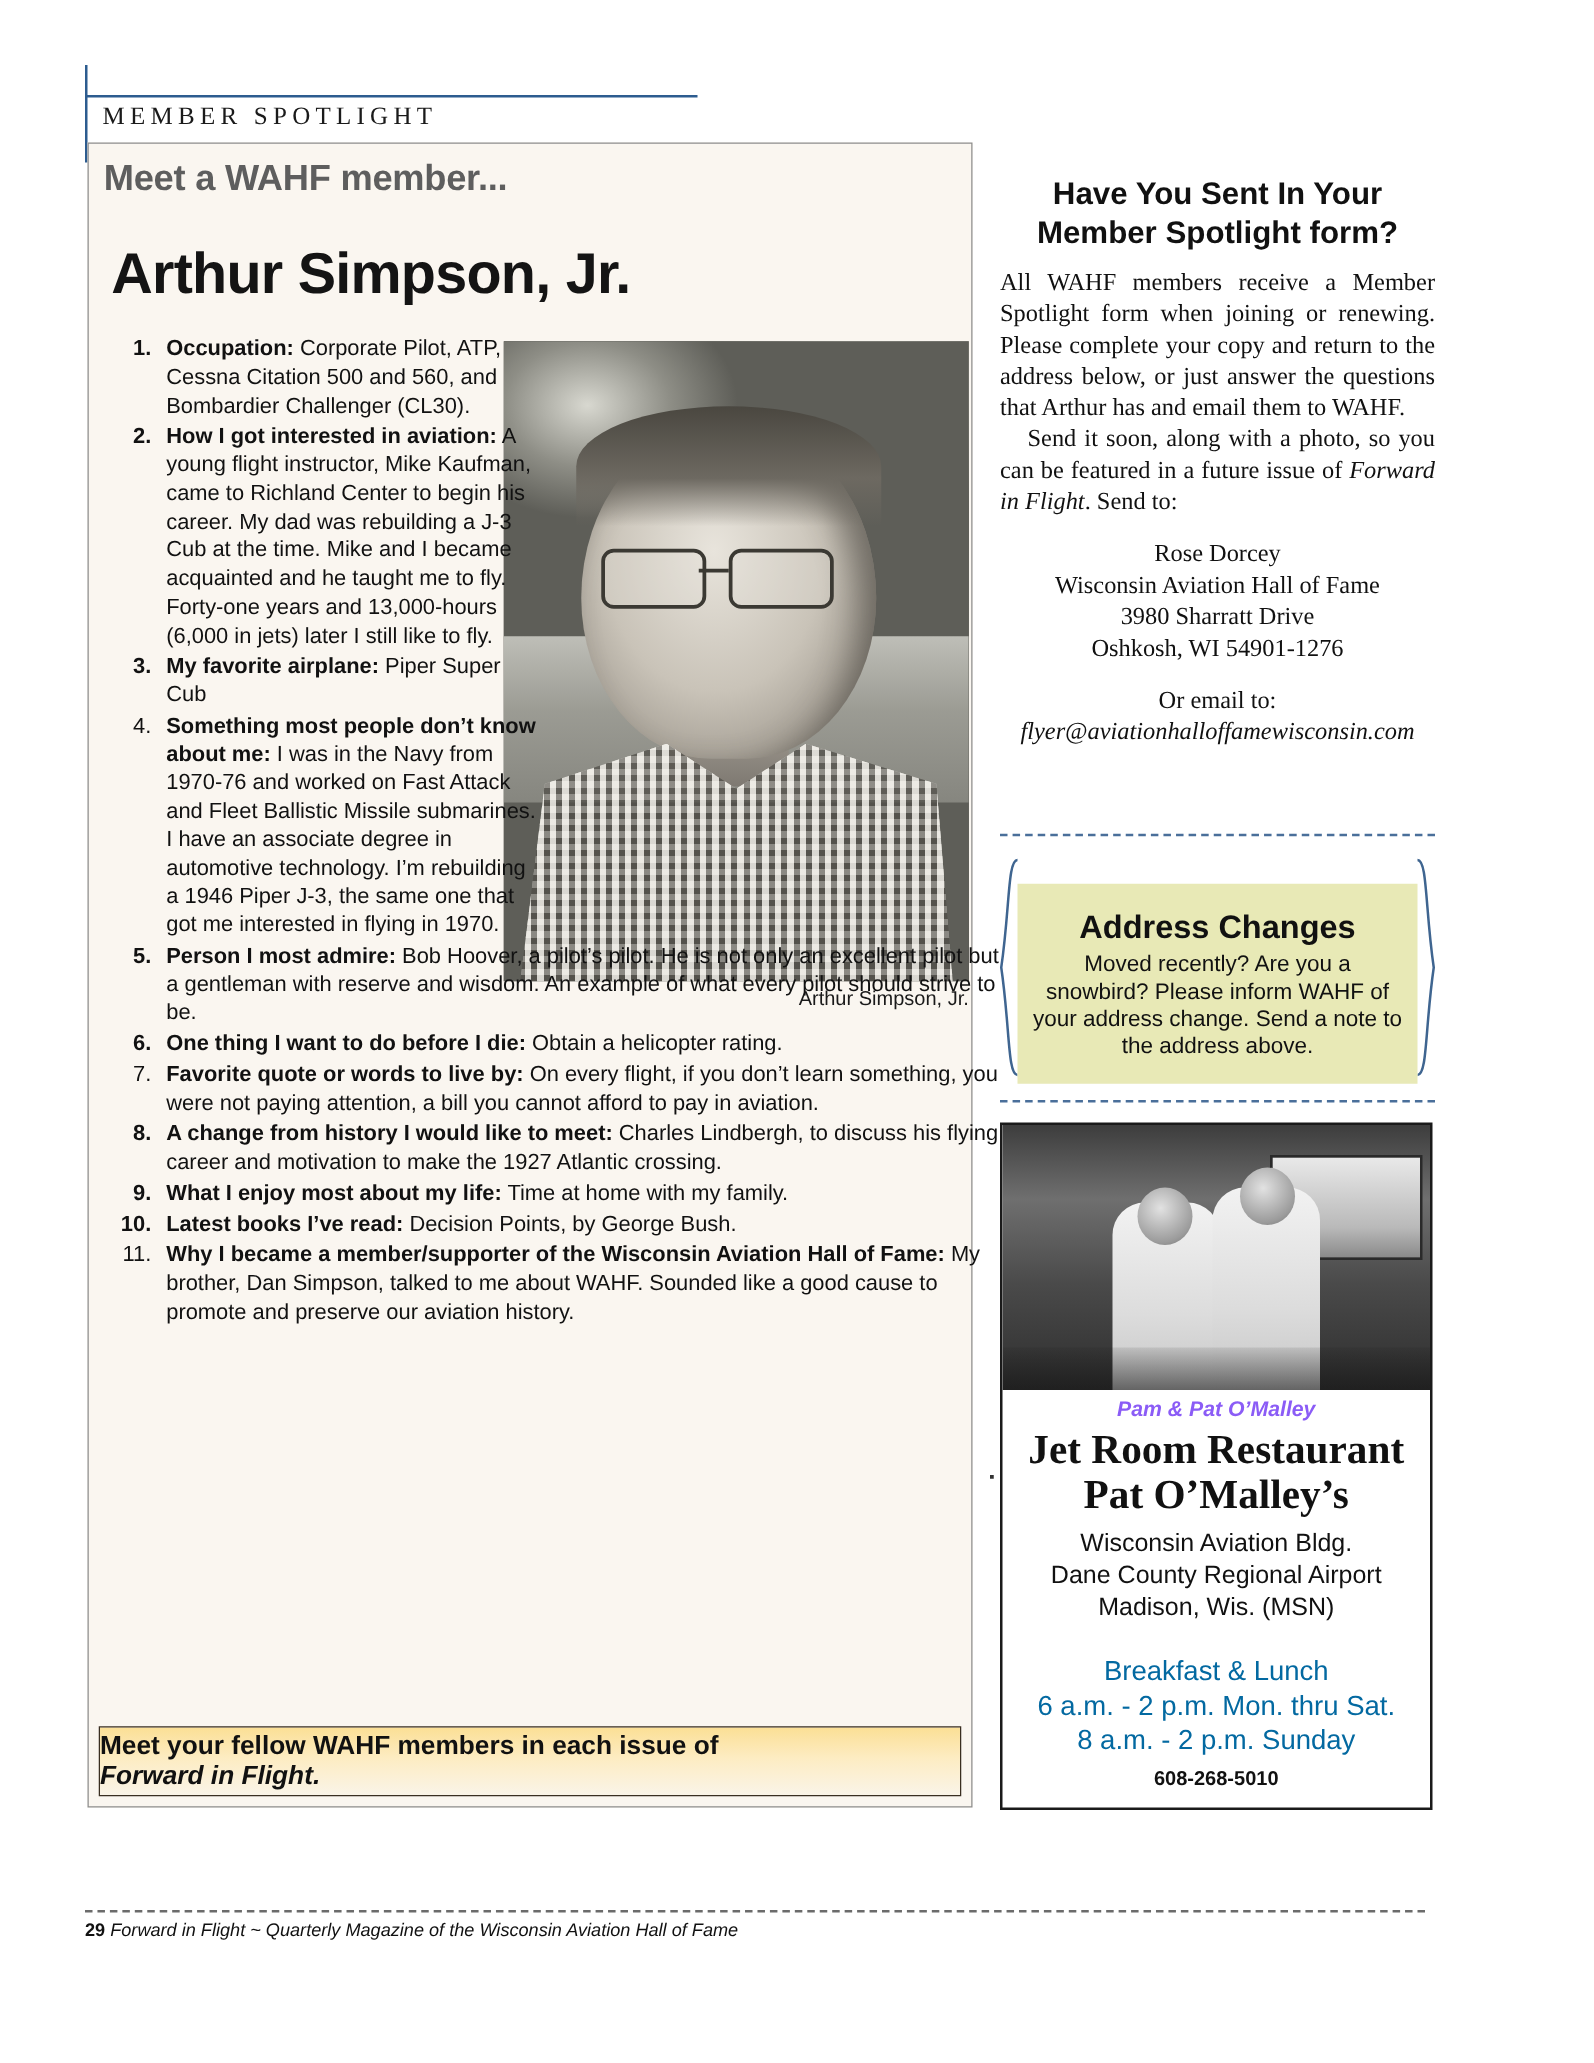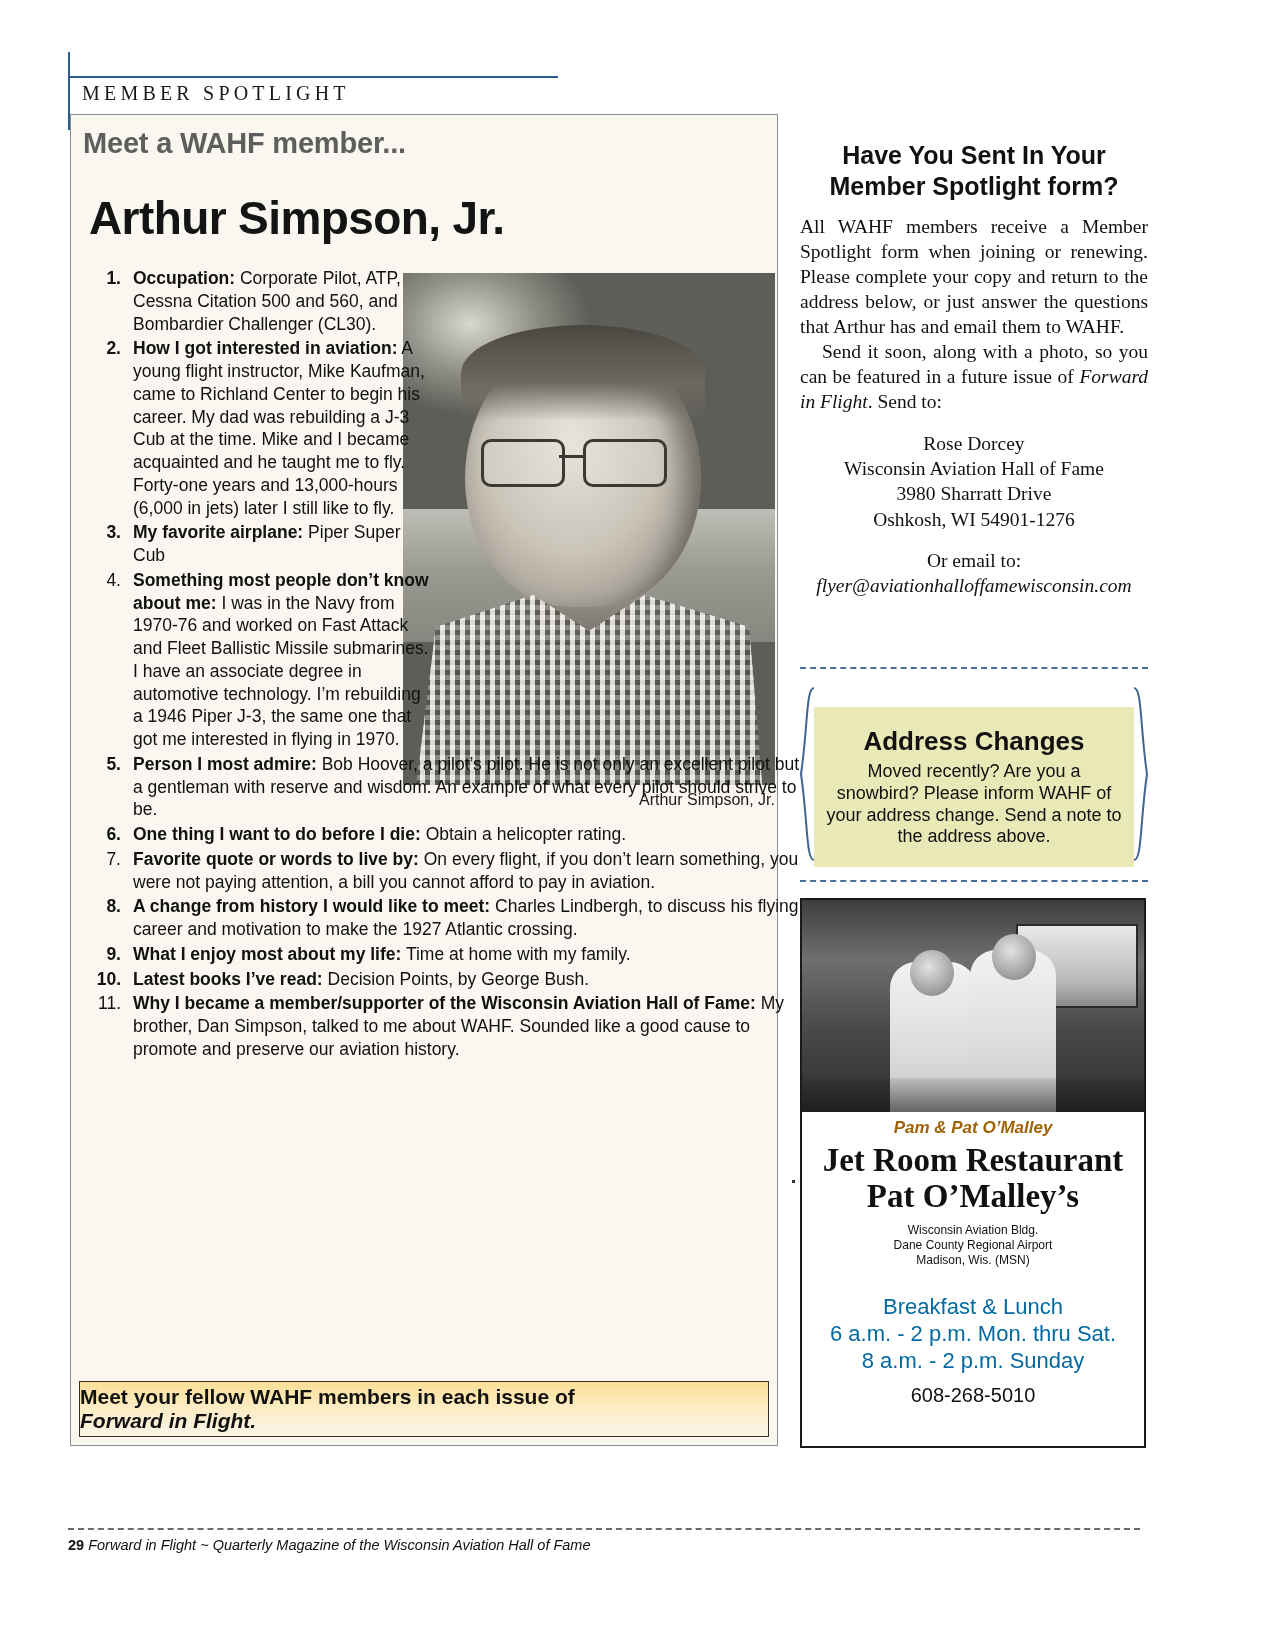--- a/index.html
+++ b/index.html
@@ -343,47 +343,47 @@
     background: linear-gradient(180deg, rgba(20,20,20,.1), rgba(20,20,20,.55));
   }
   #ad-text {
     padding: 6px 8px 0;
     text-align: center;
   }
   #ad-owners {
     font-size: 17px;
     font-weight: bold;
     font-style: italic;
-    color: #a16207;
+    color: #8b5cf6;
     margin-bottom: 4px;
   }
   #ad-title {
     font-family: "Liberation Serif", serif;
     font-weight: bold;
     font-size: 33px;
     line-height: 1.1;
     color: #111;
   }
   #ad-address {
-    font-size: 12px;
+    font-size: 20px;
     line-height: 1.28;
     color: #111;
     margin-top: 8px;
     text-align: center;
   }
   #ad-hours {
     font-size: 22px;
     font-weight: normal;
     line-height: 1.24;
     color: #0369a1;
     margin-top: 24px;
   }
   #ad-phone {
-    font-size: 20px;
-    font-weight: normal;
+    font-size: 16px;
+    font-weight: bold;
     color: #111;
     margin-top: 10px;
   }
 
   
   #tick-1 { position:absolute; left:792px; top:1180px; width:3px; height:3px; background:#333; }
 
   
   #page-footer {
     position: absolute;

